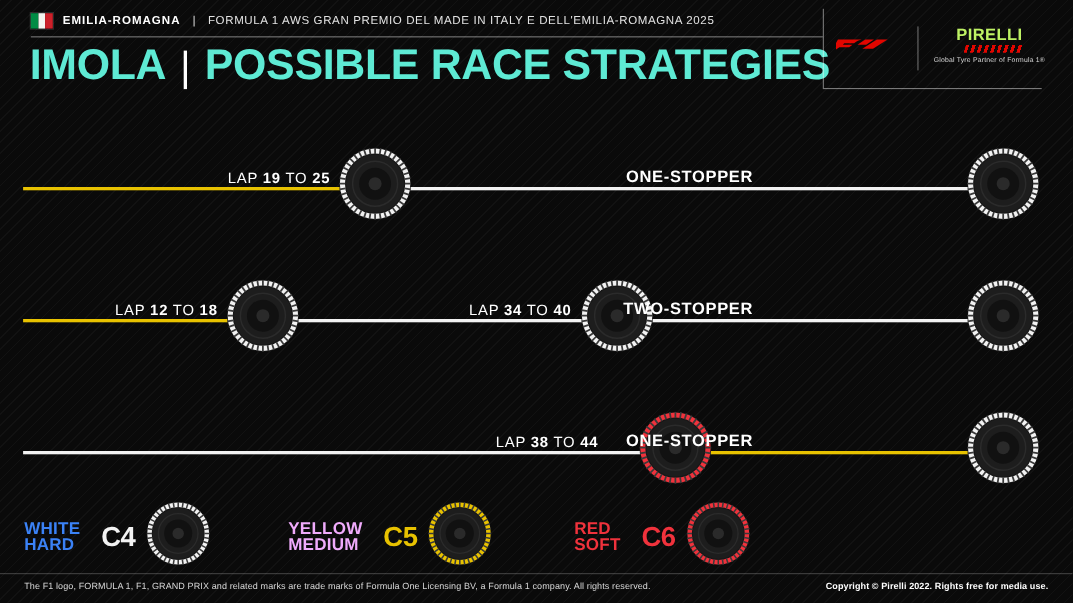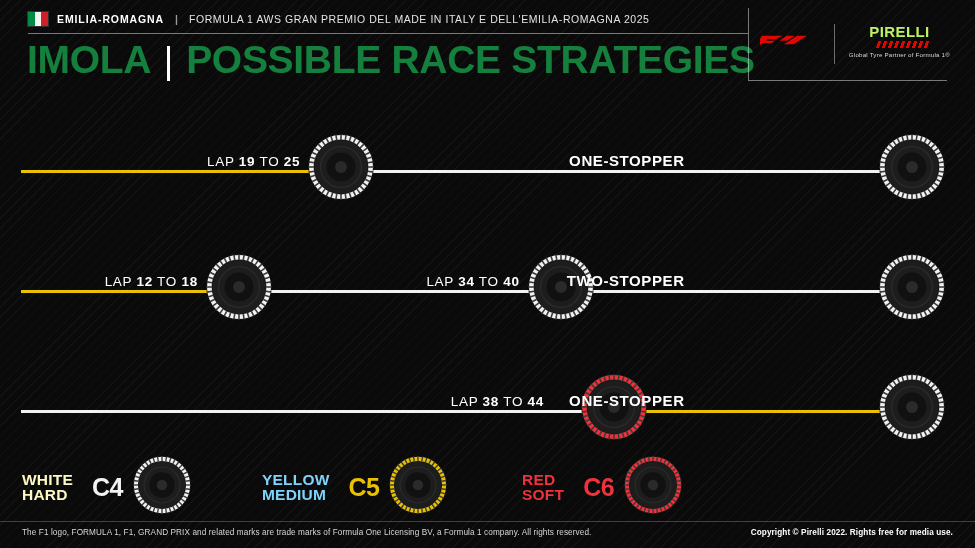--- a/index.html
+++ b/index.html
@@ -48,21 +48,21 @@
   }
   .hdr-event{
     color:#e3e3e3;font-size:10.5px;font-weight:normal;letter-spacing:0.55px;
   }
   .hdr-rule{
     position:absolute;left:28px;top:33px;width:720px;height:1px;
     background:rgba(255,255,255,0.45);
   }
   .hdr-title{
     position:absolute;left:27px;top:38px;
-    color:#15803d;
+    color:#5eead4;
     font-size:39px;font-weight:bold;letter-spacing:-0.3px;
     font-family:"Liberation Sans", sans-serif;
     white-space:nowrap;
     display:flex;align-items:center;gap:0px;
   }
   .hdr-title .pipe{
     display:inline-block;width:3px;height:35px;background:#ffffff;
     margin:0 16px;transform:translateY(3px);
   }
   .hdr-vline{
@@ -566,21 +566,21 @@
     <circle cx="50" cy="50" r="22" fill="#111"></circle>
     <circle cx="50" cy="50" r="9" fill="#2a2a2a"></circle>
   </svg></div>
         <div class="stopper-label" style="right: 104.375px;">ONE-STOPPER</div>
       </div>
     </div>
 
   <div class="legend" id="legend">
       <div class="legend-item" style="left: 22px;">
         <div class="legend-text">
-          <div class="legend-names" style="color:#fef9c3">
+          <div class="legend-names" style="color:#3b82f6">
             <span>WHITE</span>
             <span>HARD</span>
           </div>
           <div class="legend-compound" style="color:#f2f2f2">C4</div>
         </div>
         <div style="margin-left: 10px;">
   <svg width="58" height="58" viewBox="0 0 100 100">
     <circle cx="50" cy="50" r="49.5" fill="#161616"></circle>
     <circle cx="50" cy="50" r="45" fill="none" stroke="#f2f2f2" stroke-width="7"></circle>
     <line x1="99.50" y1="50.00" x2="91.00" y2="50.00" stroke="#3a3a3a" stroke-width="2.4"></line>
@@ -624,21 +624,21 @@
             <line x1="97.08" y1="34.70" x2="88.99" y2="37.33" stroke="#3a3a3a" stroke-width="2.4"></line>
             <line x1="98.89" y1="42.26" x2="90.50" y2="43.59" stroke="#3a3a3a" stroke-width="2.4"></line>
     <circle cx="50" cy="50" r="40" fill="#1d1d1d"></circle>
     <circle cx="50" cy="50" r="31" fill="none" stroke="#2b2b2b" stroke-width="2"></circle>
     <circle cx="50" cy="50" r="22" fill="#111"></circle>
     <circle cx="50" cy="50" r="9" fill="#2a2a2a"></circle>
   </svg></div>
       </div>
       <div class="legend-item" style="left: 262px;">
         <div class="legend-text">
-          <div class="legend-names" style="color:#7dd3fc">
+          <div class="legend-names" style="color:#f0abfc">
             <span>YELLOW</span>
             <span>MEDIUM</span>
           </div>
           <div class="legend-compound" style="color:#e8c200">C5</div>
         </div>
         <div style="margin-left: 10px;">
   <svg width="58" height="58" viewBox="0 0 100 100">
     <circle cx="50" cy="50" r="49.5" fill="#161616"></circle>
     <circle cx="50" cy="50" r="45" fill="none" stroke="#e8c200" stroke-width="7"></circle>
     <line x1="99.50" y1="50.00" x2="91.00" y2="50.00" stroke="#3a3a3a" stroke-width="2.4"></line>

